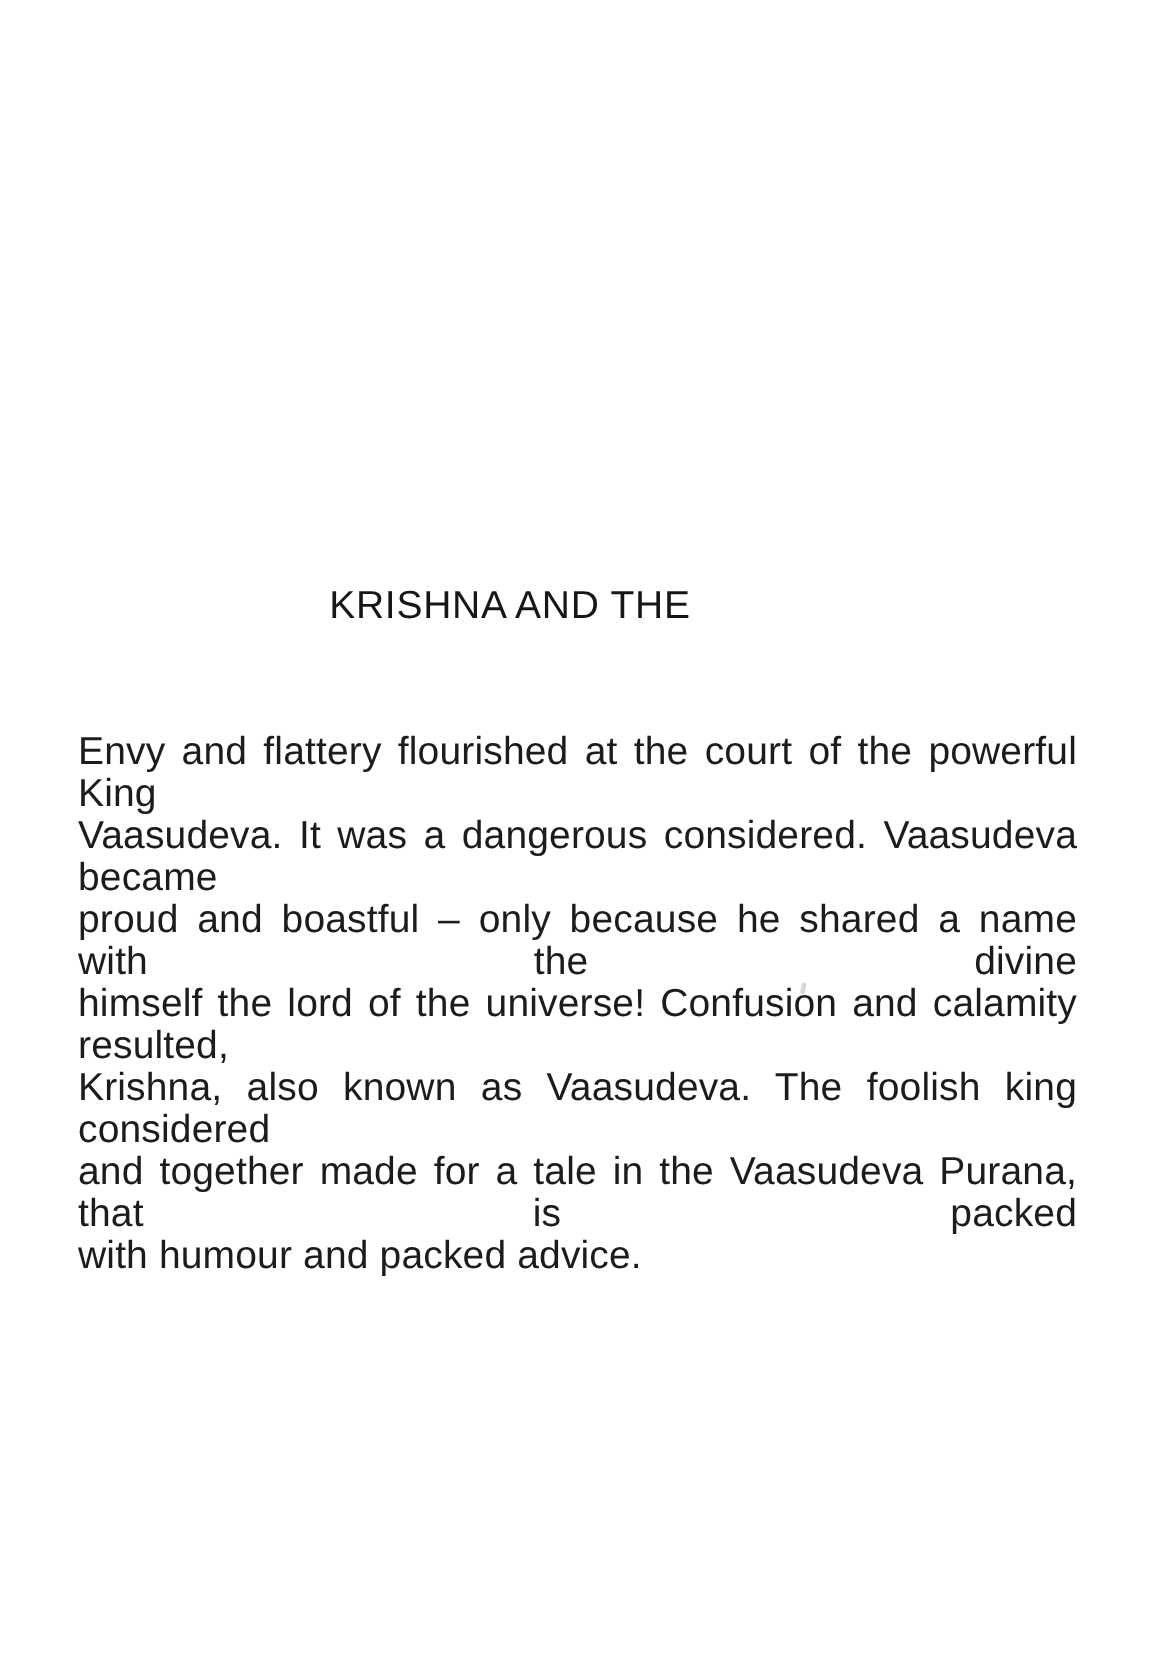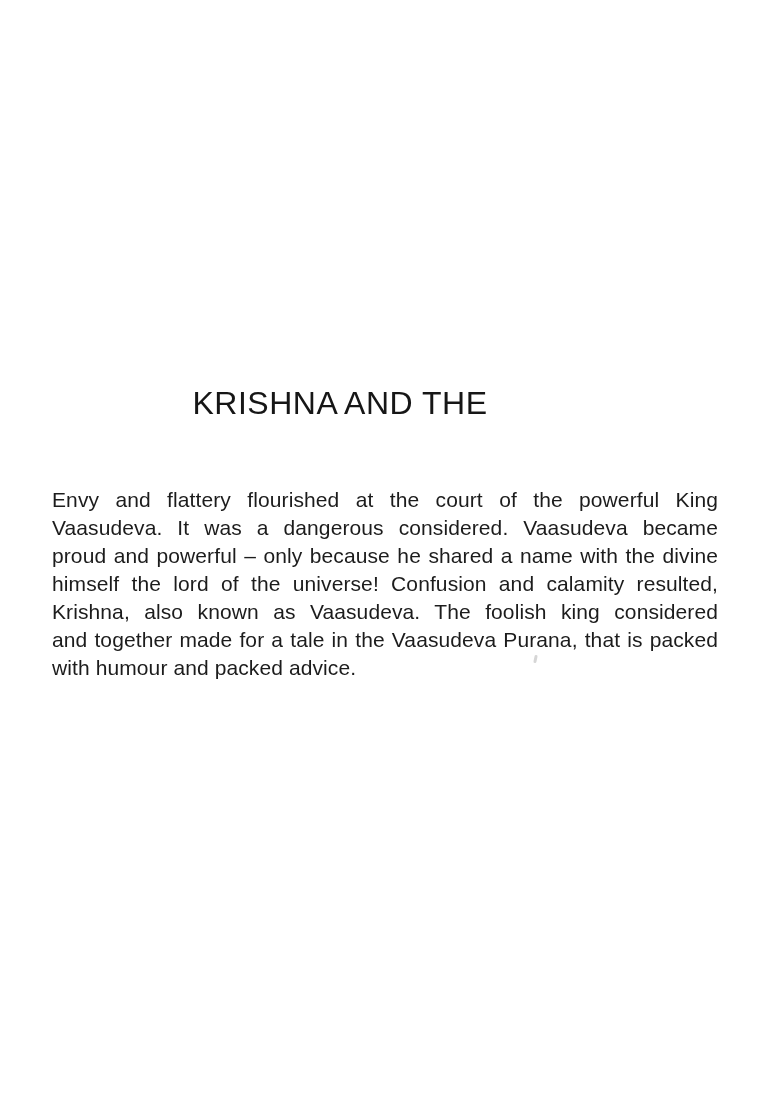--- a/index.html
+++ b/index.html
@@ -16,34 +16,34 @@
     overflow: hidden;
   }
   .title {
     position: absolute;
     top: 383px;
     left: 0;
     width: 680px;
     margin: 0;
     text-align: center;
     font-weight: 400;
-    font-size: 32px;
+    font-size: 26px;
     line-height: 40px;
     letter-spacing: 0.5px;
     color: #161616;
   }
   .tline {
     display: block;
   }
   .para {
     position: absolute;
     top: 486px;
     left: 52px;
     width: 666px;
-    font-size: 21px;
+    font-size: 26px;
     line-height: 28px;
     letter-spacing: 0.1px;
     color: #1c1c1c;
   }
   .pline {
     text-align: justify;
     text-align-last: justify;
   }
   .pline:last-child {
     text-align-last: left;
@@ -65,21 +65,21 @@
 
 <div class="page">
 
   <h1 class="title">
     <span class="tline">KRISHNA AND THE</span>
   </h1>
 
   <div class="para">
       <div class="pline">Envy and flattery flourished at the court of the powerful King</div>
       <div class="pline">Vaasudeva. It was a dangerous considered. Vaasudeva became</div>
-      <div class="pline">proud and powerful – only because he shared a name with the divine</div>
+      <div class="pline">proud and boastful – only because he shared a name with the divine</div>
       <div class="pline">himself the lord of the universe! Confusion and calamity resulted,</div>
       <div class="pline">Krishna, also known as Vaasudeva. The foolish king considered</div>
       <div class="pline">and together made for a tale in the Vaasudeva Purana, that is packed</div>
       <div class="pline">with humour and packed advice.</div>
     </div>
 
   <div class="speck"></div>
 
 </div>
 

